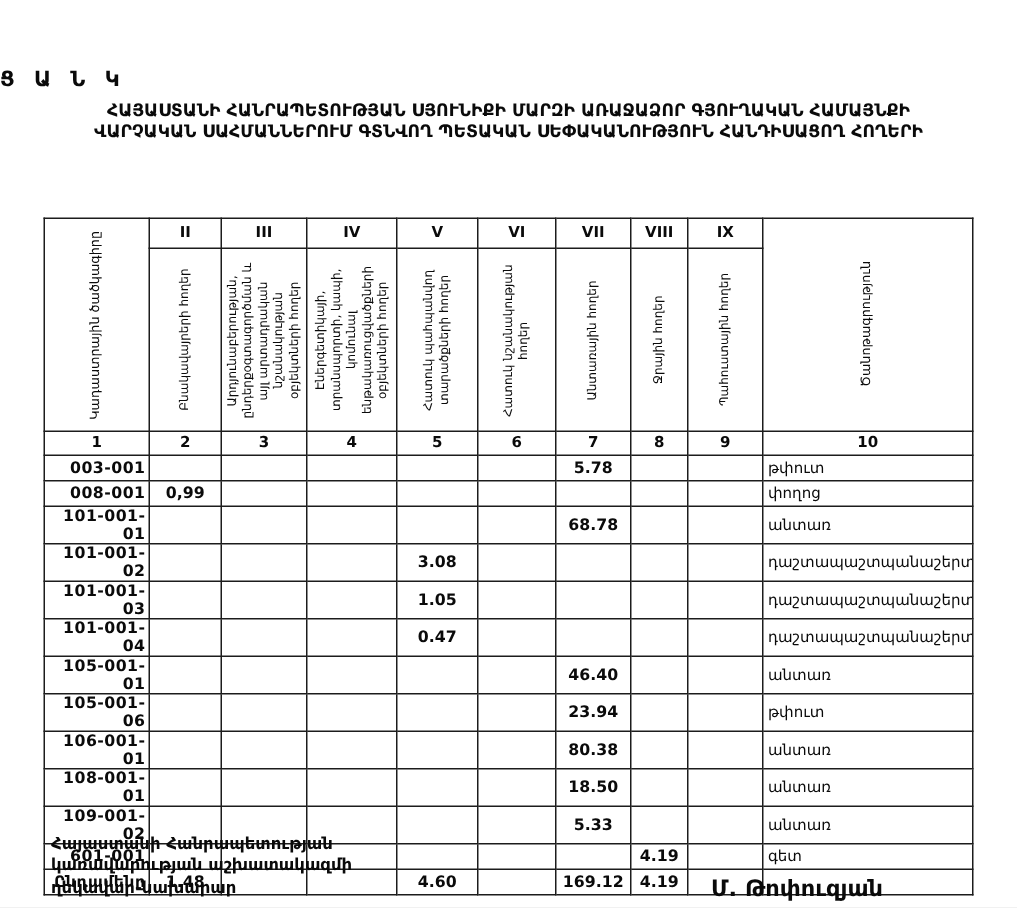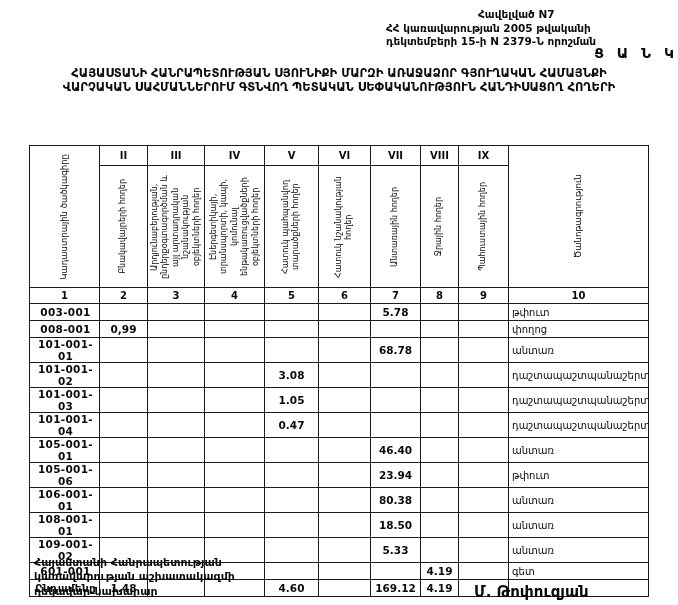--- a/index.html
+++ b/index.html
@@ -14,63 +14,58 @@
     margin: 0 auto;
   }
   .appendix-block {
     position: absolute; top: 8px; left: 386px;
     font-size: 10.5px; font-weight: bold; line-height: 1.3;
     white-space: nowrap;
   }
   .appendix-block .line1 { margin-left: 92px; }
   .doc-title {
     position: absolute; top: 45px; left: 0; width: 100%;
-    text-align: right; font-size: 14px; font-weight: bold; letter-spacing: 4px;
+    text-align: left; font-size: 14px; font-weight: bold; letter-spacing: 4px;
   }
   .subtitle-block {
     position: absolute; top: 66px; left: 0; width: 100%;
     text-align: center; font-size: 11.5px; font-weight: bold; line-height: 1.25;
   }
   .table-wrap { position: absolute; top: 145px; left: 29px; }
   table { border-collapse: collapse; table-layout: fixed; width: 619px; }
   th, td { border: 1px solid #1c1c1c; padding: 0 2px; overflow: hidden; }
   th { font-weight: bold; }
   .roman-row th { height: 20px; font-size: 10px; text-align: center; }
   .rot-row th, th.tall-head { vertical-align: middle; }
   .rot-row th { height: 122px; }
   .rot {
     writing-mode: vertical-rl; transform: rotate(180deg);
     font-size: 8px; font-weight: normal; line-height: 1.3;
     max-height: 114px; margin: 0 auto; text-align: center;
   }
   th.tall-head .rot { max-height: 138px; font-size: 8.5px; }
   .num-row th { height: 16px; font-size: 10px; text-align: center; }
   tbody td { height: 17px; font-size: 10.5px; }
-  td.code { text-align: center; padding-left: 4px; font-weight: bold; letter-spacing: 0.3px; }
+  td.code { text-align: right; padding-left: 4px; font-weight: bold; letter-spacing: 0.3px; }
   td.val { text-align: center; font-weight: bold; }
   td.note { text-align: left; padding-left: 3px; font-size: 10px; }
   .footer-left {
     position: absolute; left: 34px; top: 556px;
     font-size: 11px; font-weight: bold; line-height: 1.3;
   }
   .signature {
     position: absolute; left: 474px; top: 583px;
     font-size: 15px; font-weight: bold; 
   }
 </style>
 </head>
 <body>
 
 <div class="page">
 
-  <div class="appendix-block">
-    <div class="line1">Հավելված N7</div>
-    <div>ՀՀ կառավարության 2005 թվականի</div>
-    <div>դեկտեմբերի 15-ի N 2379-Ն որոշման</div>
-  </div>
 
   <div class="doc-title">Ց Ա Ն Կ</div>
 
   <div class="subtitle-block">
     <div>ՀԱՅԱՍՏԱՆԻ ՀԱՆՐԱՊԵՏՈՒԹՅԱՆ ՍՅՈՒՆԻՔԻ ՄԱՐԶԻ ԱՌԱՋԱՁՈՐ ԳՅՈՒՂԱԿԱՆ ՀԱՄԱՅՆՔԻ</div>
     <div>ՎԱՐՉԱԿԱՆ ՍԱՀՄԱՆՆԵՐՈՒՄ ԳՏՆՎՈՂ ՊԵՏԱԿԱՆ ՍԵՓԱԿԱՆՈՒԹՅՈՒՆ ՀԱՆԴԻՍԱՑՈՂ ՀՈՂԵՐԻ</div>
   </div>
 
   <div class="table-wrap">
     <table>

